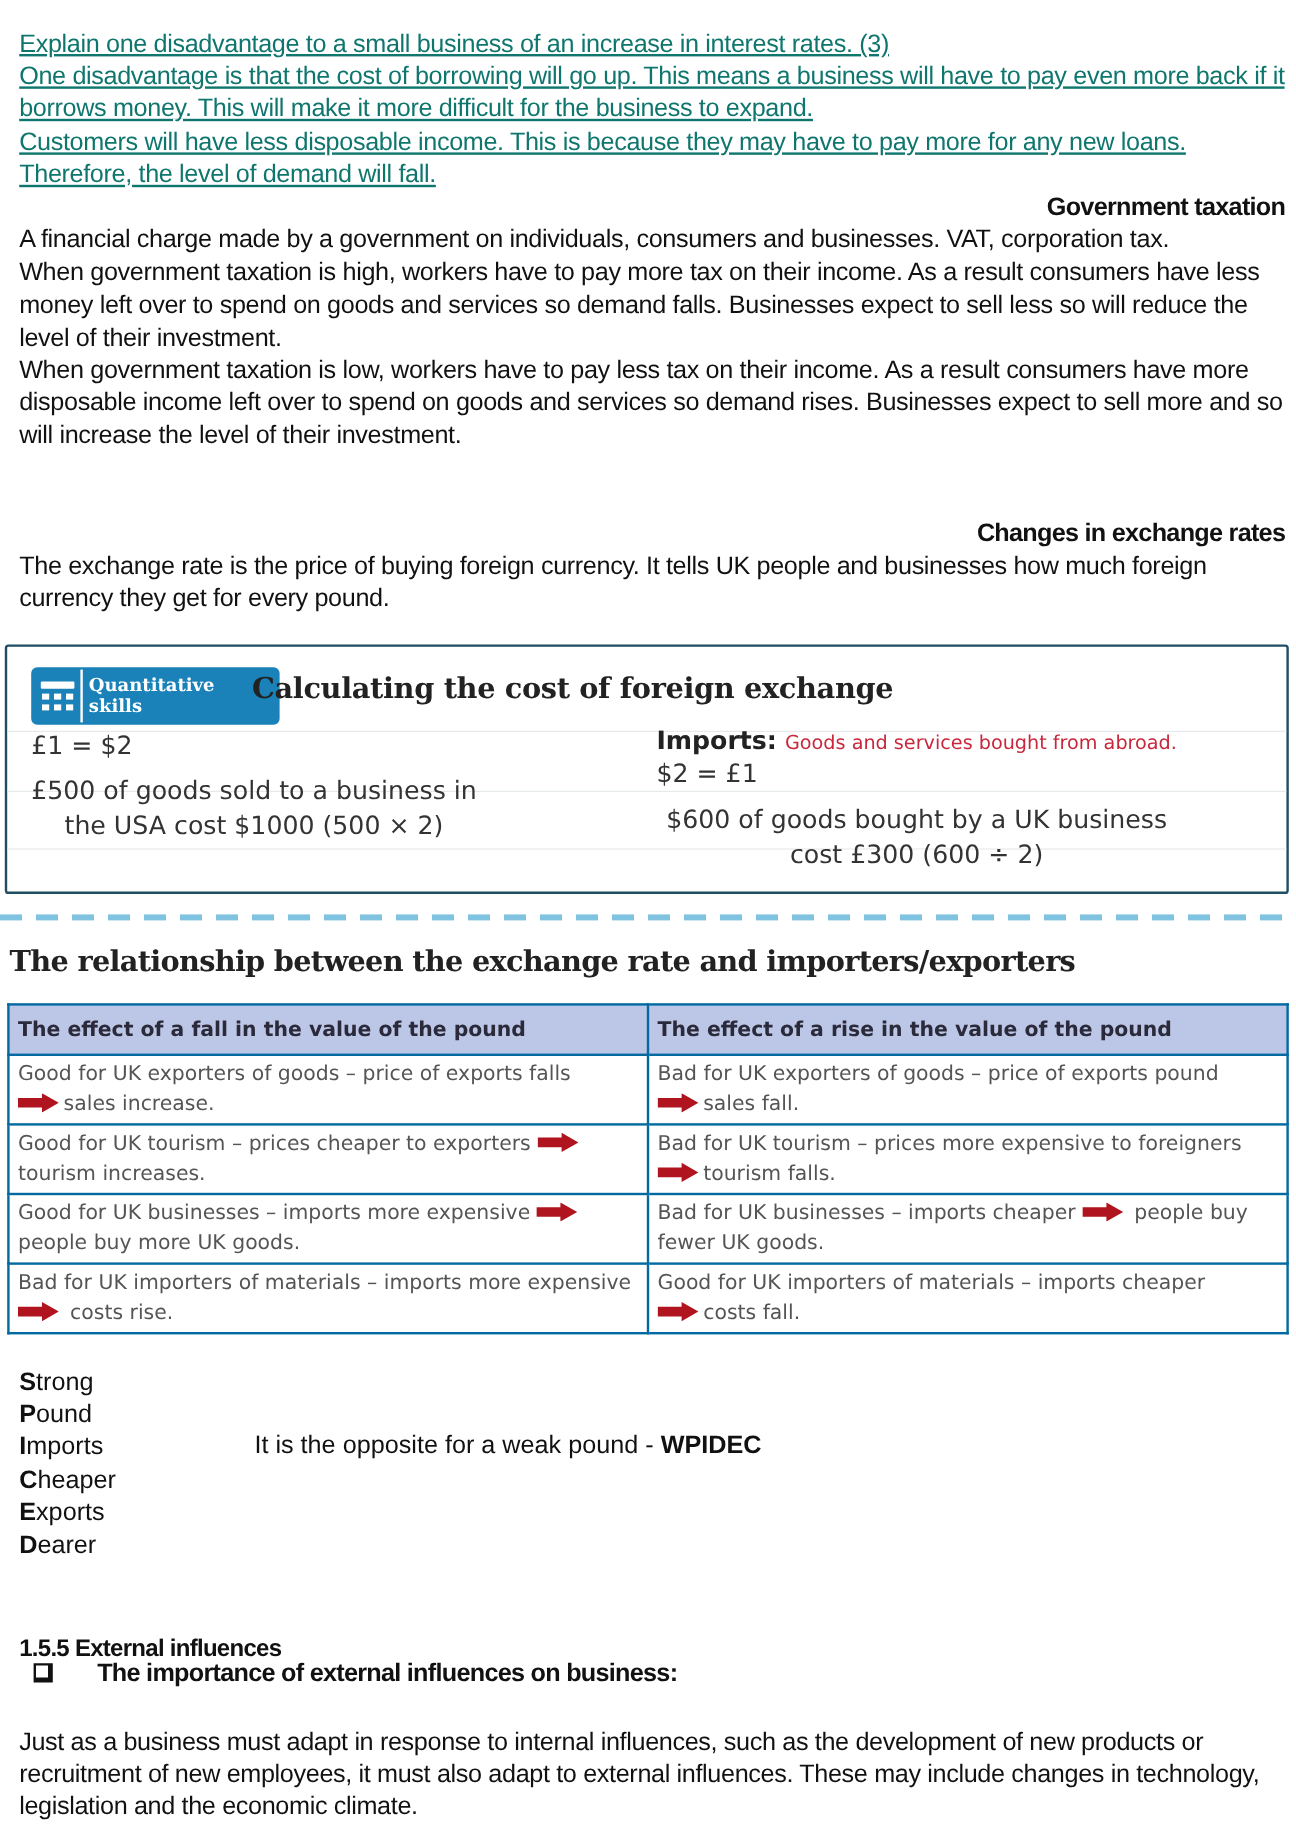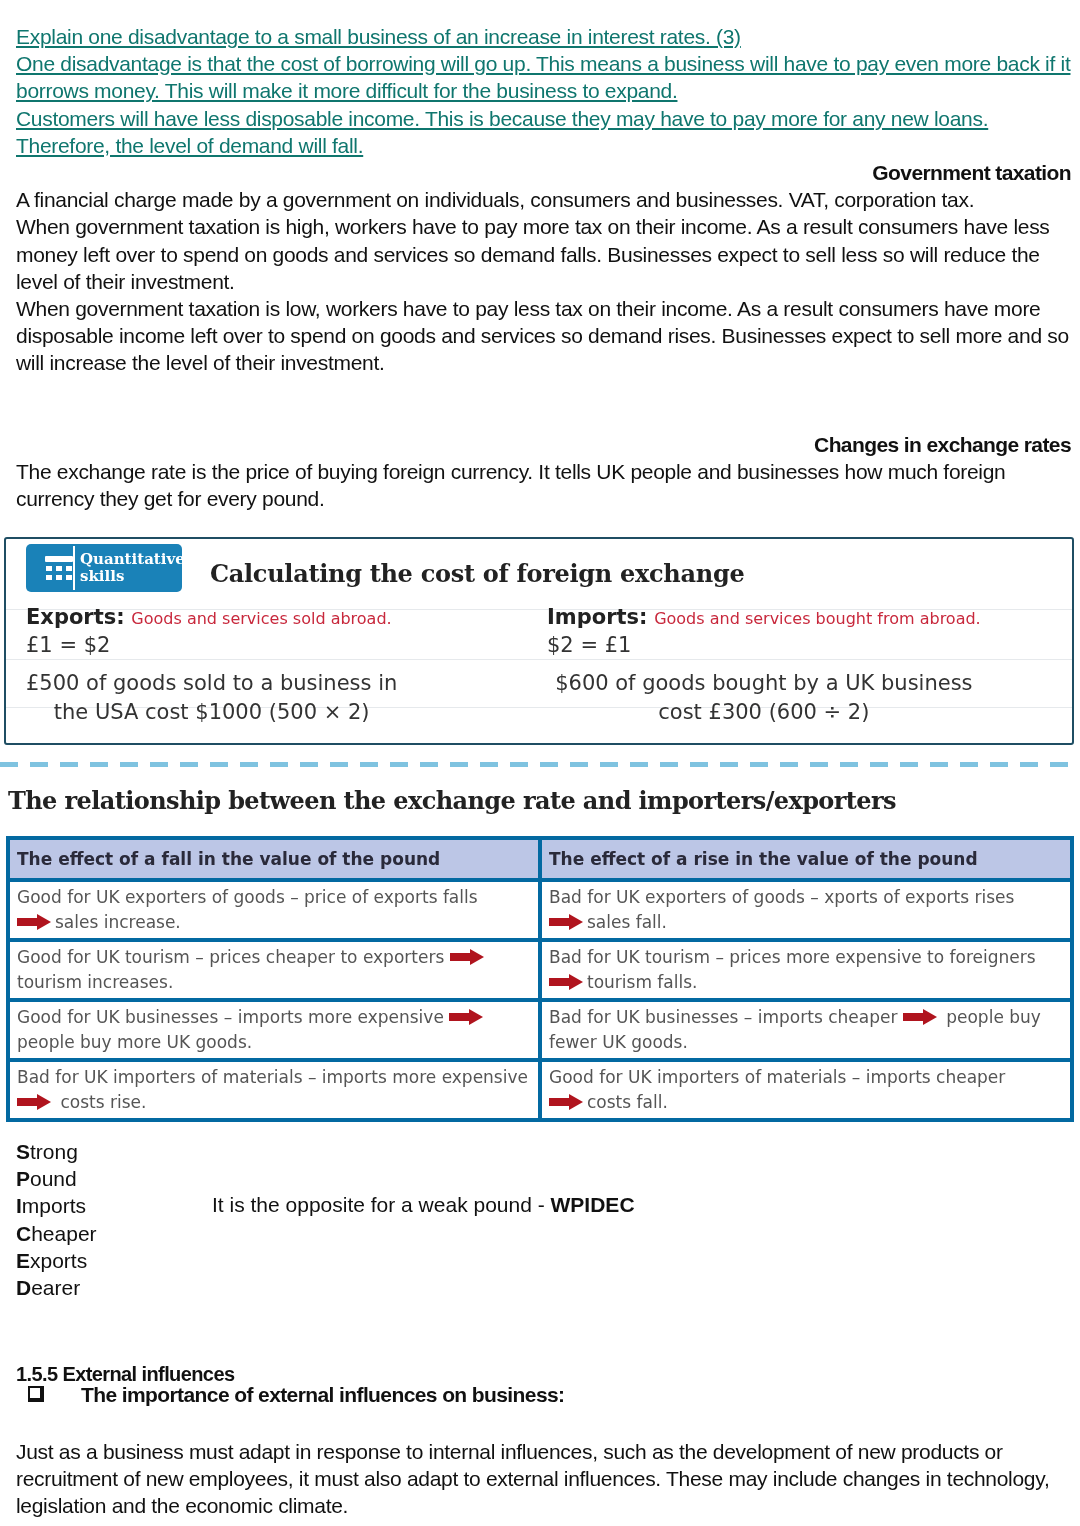--- a/index.html
+++ b/index.html
@@ -14,22 +14,22 @@
   #tax { top: 159px; }
   #exch { top: 431px; }
 
   
   #qs-box {
     position: absolute; left: 4px; top: 537px; width: 1070px; height: 208px;
     border: 2px solid #1f4e63; border-radius: 3px; background: #fff;
   }
   .qs-line { position: absolute; left: 0; right: 0; height: 1px; background: #e6e9ec; }
   #qs-badge {
-    position: absolute; left: 20px; top: 5px; width: 156px; height: 48px;
-    background: #1a82b8; border-radius: 5px; display: flex; align-items: center; padding-left: 16px;
+    position: absolute; left: 20px; top: 17px; width: 207px; height: 48px;
+    background: #1a82b8; border-radius: 5px; display: flex; align-items: center;
   }
   #qs-calc {
     width: 40px; height: 44px; margin-left: 3px; border-right: 2px solid #fff;
     display: flex; flex-direction: column; align-items: center; justify-content: center; gap: 4px;
   }
   #qs-calc .bar { width: 28px; height: 6px; background: #fff; border-radius: 1px; }
   #qs-calc .row { display: flex; gap: 4px; }
   #qs-calc .row span { width: 6px; height: 5px; background: #fff; }
   #qs-badge-text {
     color: #fff; font-family: "DejaVu Serif", serif; font-weight: bold; font-size: 15px;
@@ -55,21 +55,21 @@
   #rel-title {
     position: absolute; left: 8px; top: 786px; font-family: "DejaVu Serif", serif;
     font-weight: bold; font-size: 24px; color: #222; letter-spacing: -0.6px;
   }
 
   
   #rel-table {
     position: absolute; left: 6px; top: 836px; width: 1068px; border-collapse: collapse;
     font-family: "DejaVu Sans", sans-serif; font-size: 17px; color: #555;
   }
-  #rel-table th, #rel-table td { border: 4px solid #0369a1; padding: 3px 7px; text-align: left; vertical-align: top; }
+  #rel-table th, #rel-table td { border: 2px solid #0369a1; padding: 3px 7px; text-align: left; vertical-align: top; }
   #rel-table th { background: #bcc6e6; color: #2a2a3a; font-weight: bold; height: 42px; vertical-align: middle; font-size: 17px; }
   #rel-table td { height: 57px; line-height: 25px; width: 534px; }
   .arrow {
     display: inline-block; width: 34px; height: 16px; vertical-align: -2px; margin: 0 4px 0 0;
   }
   .arrow svg { width: 34px; height: 16px; display: block; }
 
   
   #acro { position: absolute; left: 16px; top: 1138px; font-size: 21px; line-height: 27.2px; }
   #acro b { font-weight: bold; }
@@ -122,21 +122,20 @@
         </div>
     </div>
     <div id="qs-badge-text">
       <div>Quantitative</div>
       <div>skills</div>
     </div>
   </div>
   <div id="qs-title">Calculating the cost of foreign exchange</div>
 
   <div id="qs-left" class="qs-col">
-    <div><span class="term">Exports:</span> <span class="def">Goods and services sold abroad.</span></div>
     <div class="eq">£1 = $2</div>
     <div class="ex">
       <div>£500 of goods sold to a business in</div>
       <div>the USA cost $1000 (500 × 2)</div>
     </div>
   </div>
 
   <div id="qs-right" class="qs-col">
     <div><span class="term">Imports:</span> <span class="def">Goods and services bought from abroad.</span></div>
     <div class="eq">$2 = £1</div>
@@ -155,21 +154,21 @@
     <tr>
       <th>The effect of a fall in the value of the pound</th>
       <th>The effect of a rise in the value of the pound</th>
     </tr>
   </thead>
   <tbody>
     <tr>
       <td><span>Good for UK exporters of goods – price of exports falls</span><br><span class="arrow"><svg viewBox="0 0 34 16">
               <path d="M0 4 H20 V0 L34 8 L20 16 V12 H0 Z" fill="#b0141e"></path>
             </svg></span><span>sales increase.</span></td>
-      <td><span>Bad for UK exporters of goods – xports of exports rises</span><br><span class="arrow"><svg viewBox="0 0 34 16">
+      <td><span>Bad for UK exporters of goods – price of exports pound</span><br><span class="arrow"><svg viewBox="0 0 34 16">
               <path d="M0 4 H20 V0 L34 8 L20 16 V12 H0 Z" fill="#b0141e"></path>
             </svg></span><span>sales fall.</span></td>
     </tr>
     <tr>
       <td><span>Good for UK tourism – prices cheaper to exporters</span> <span class="arrow"><svg viewBox="0 0 34 16">
               <path d="M0 4 H20 V0 L34 8 L20 16 V12 H0 Z" fill="#b0141e"></path>
             </svg></span><br><span>tourism increases.</span></td>
       <td><span>Bad for UK tourism – prices more expensive to foreigners</span><br><span class="arrow"><svg viewBox="0 0 34 16">
               <path d="M0 4 H20 V0 L34 8 L20 16 V12 H0 Z" fill="#b0141e"></path>
             </svg></span><span>tourism falls.</span></td>

